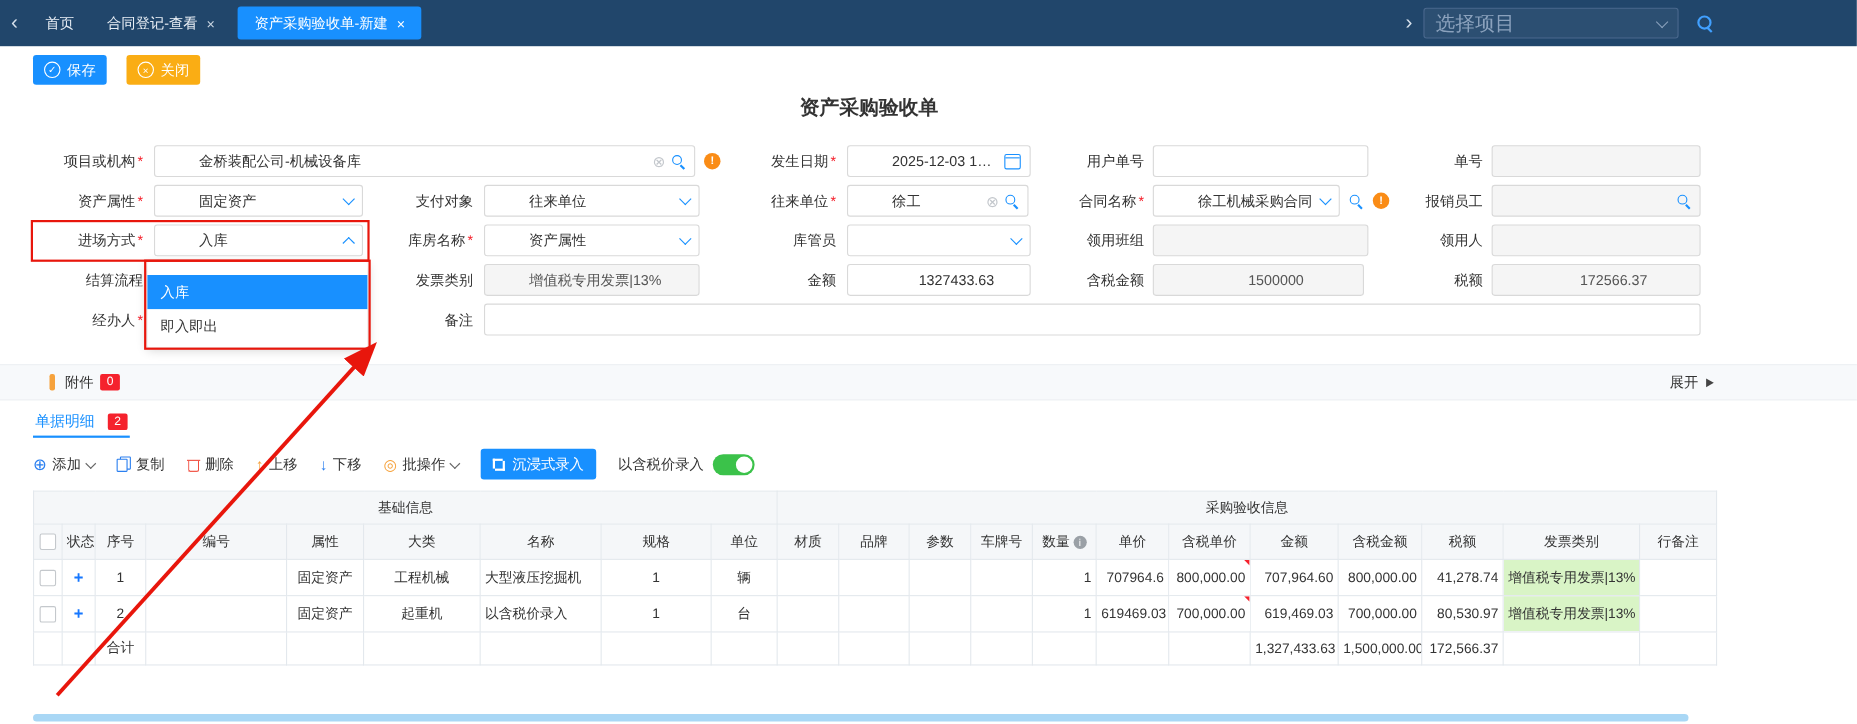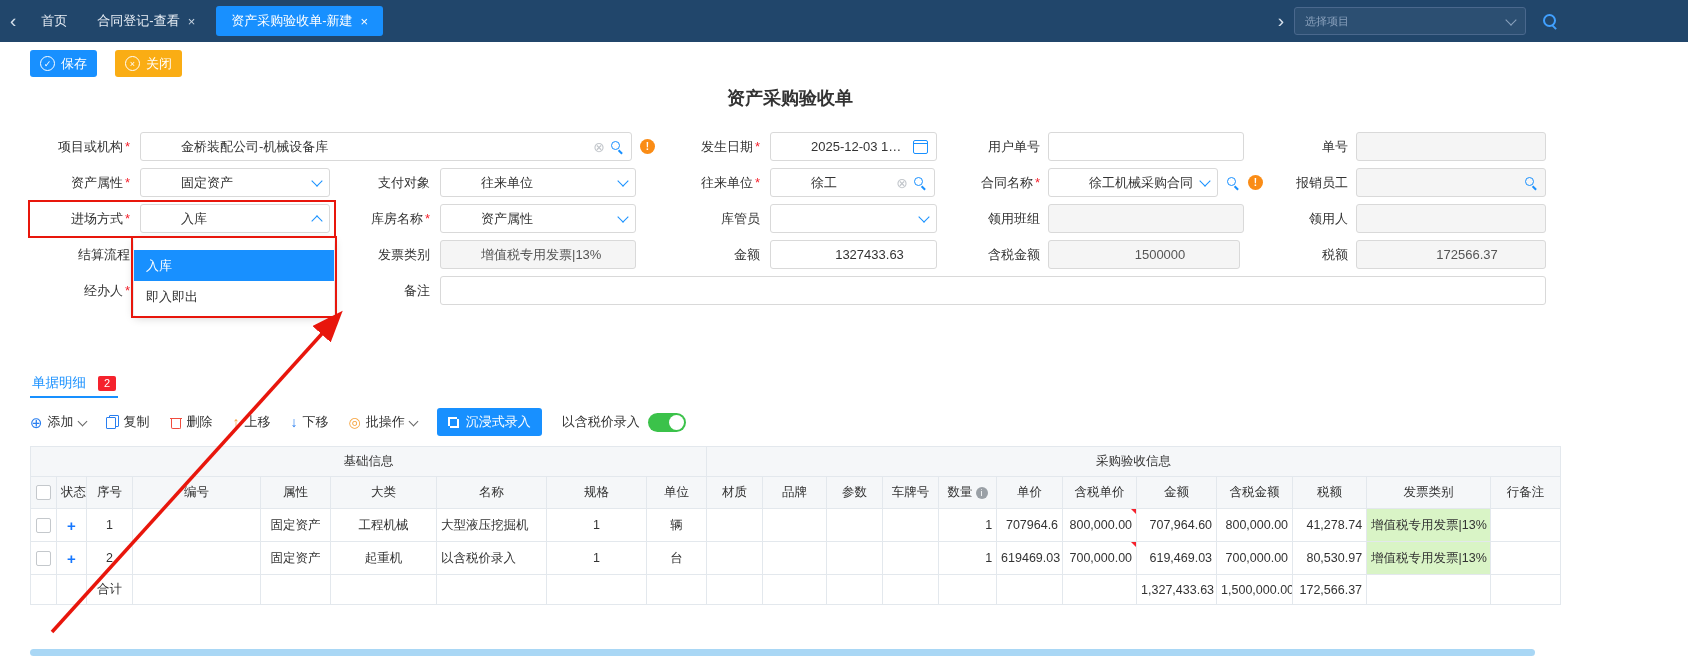--- a/index.html
+++ b/index.html
@@ -10,21 +10,21 @@
   .topbar{position:absolute;top:0;left:0;width:1688px;height:42px;background:#21466b;
     display:flex;align-items:center;color:#fff;}
   .nav-chev{color:#d7e1ec;font-size:19px;padding:0 10px;cursor:pointer;line-height:42px;}
   .tab{height:42px;display:flex;align-items:center;padding:0 15px;font-size:13px;color:#e8eef5;gap:8px;cursor:pointer;white-space:nowrap;}
   .tab.active{height:30px;background:#1890ff;color:#fff;border-radius:3px;margin:0 6px;}
   .tab-x{font-size:13px;color:#c9d5e2;}
   .tab.active .tab-x{color:#fff;}
   .tb-spacer{flex:1;}
   .top-select{width:232px;height:28px;border:1px solid #4a688d;border-radius:3px;display:flex;align-items:center;
     padding:0 10px;box-sizing:border-box;margin-right:16px;background:rgba(255,255,255,0.05);cursor:pointer;}
-  .top-select-ph{color:#8ba2bd;font-size:11px;flex:1;}
+  .top-select-ph{color:#8ba2bd;font-size:18px;flex:1;}
   .chev{width:7px;height:7px;border-right:1.6px solid #1890ff;border-bottom:1.6px solid #1890ff;
     transform:rotate(45deg);margin-top:-3px;flex:none;}
   .chev.up{transform:rotate(-135deg);margin-top:4px;}
   .chev.gray{border-color:#8ba2bd;}
   .ic-search-big{position:relative;width:16px;height:16px;cursor:pointer;margin-right:130px;flex:none;}
   .ic-search-big::before{content:'';position:absolute;left:1px;top:1px;width:9px;height:9px;border:2px solid #41a0ff;border-radius:50%;}
   .ic-search-big::after{content:'';position:absolute;right:1px;bottom:1px;width:6px;height:2px;background:#41a0ff;transform:rotate(45deg);}
 
   
   .toolbar{position:absolute;left:30px;top:50px;display:flex;gap:18px;}
@@ -339,20 +339,29 @@
   <div class="red-box" style="left:131px;top:236px;width:206px;height:82px"></div>
   <svg class="red-arrow" viewBox="0 0 340 345">
     <defs>
       <marker id="ah" markerWidth="10" markerHeight="10" refX="7" refY="3.5" orient="auto">
         <polygon points="0 0, 9 3.5, 0 7" fill="#e8160c"></polygon>
       </marker>
     </defs>
     <line x1="22" y1="332" x2="308" y2="16" stroke="#e8160c" stroke-width="3.5" marker-end="url(#ah)"></line>
   </svg>
 
+  <div class="attach">
+    <span class="attach-mark"></span>
+    <span>附件</span>
+    <span class="badge">0</span>
+    <span class="attach-expand">
+      <span>展开</span>
+      <span class="tri-right"></span>
+    </span>
+  </div>
 
   <div class="dtab">
     <span>单据明细</span>
     <span class="badge">2</span>
   </div>
 
   <div class="ttb">
     <span class="tbtn">
       <span class="ic-add">⊕</span>
       <span>添加</span>

